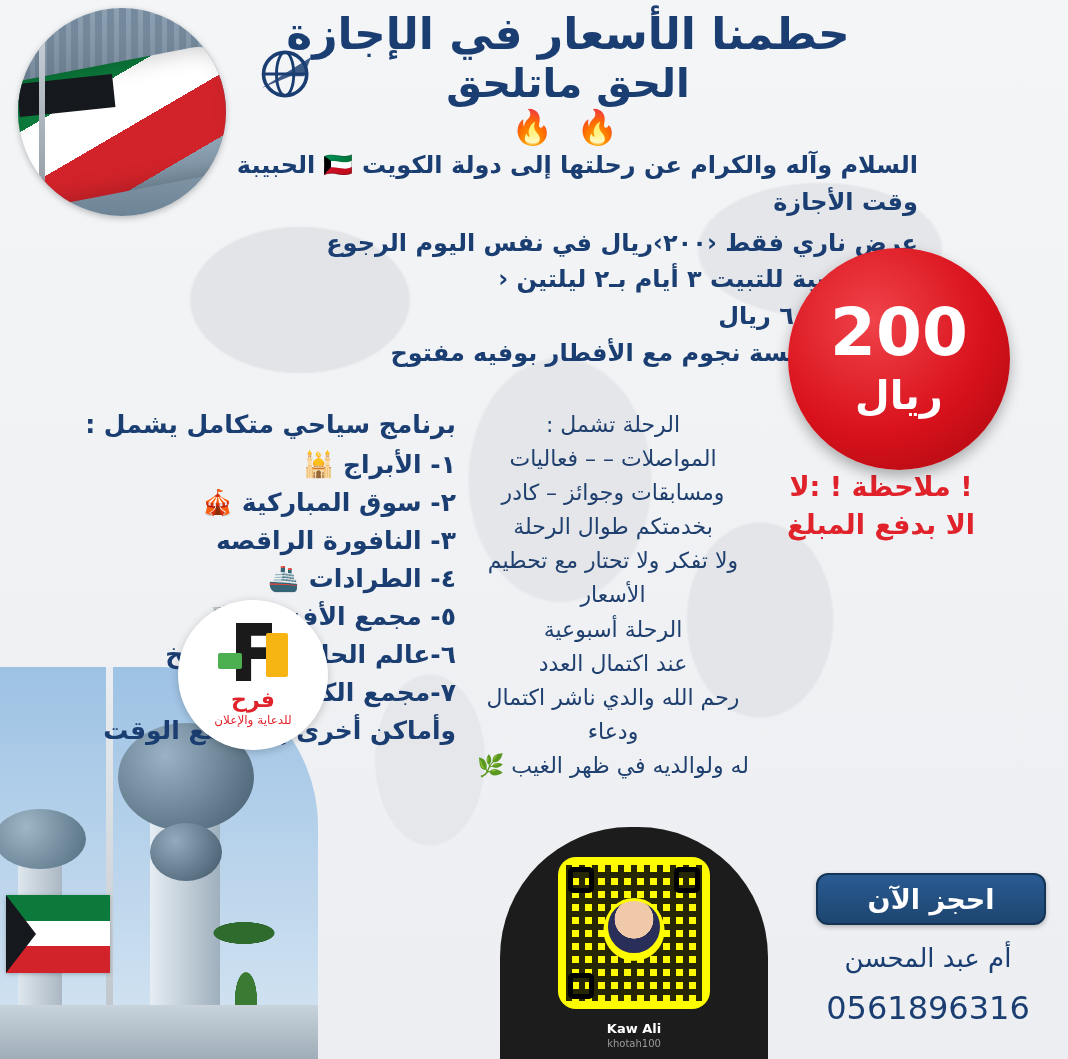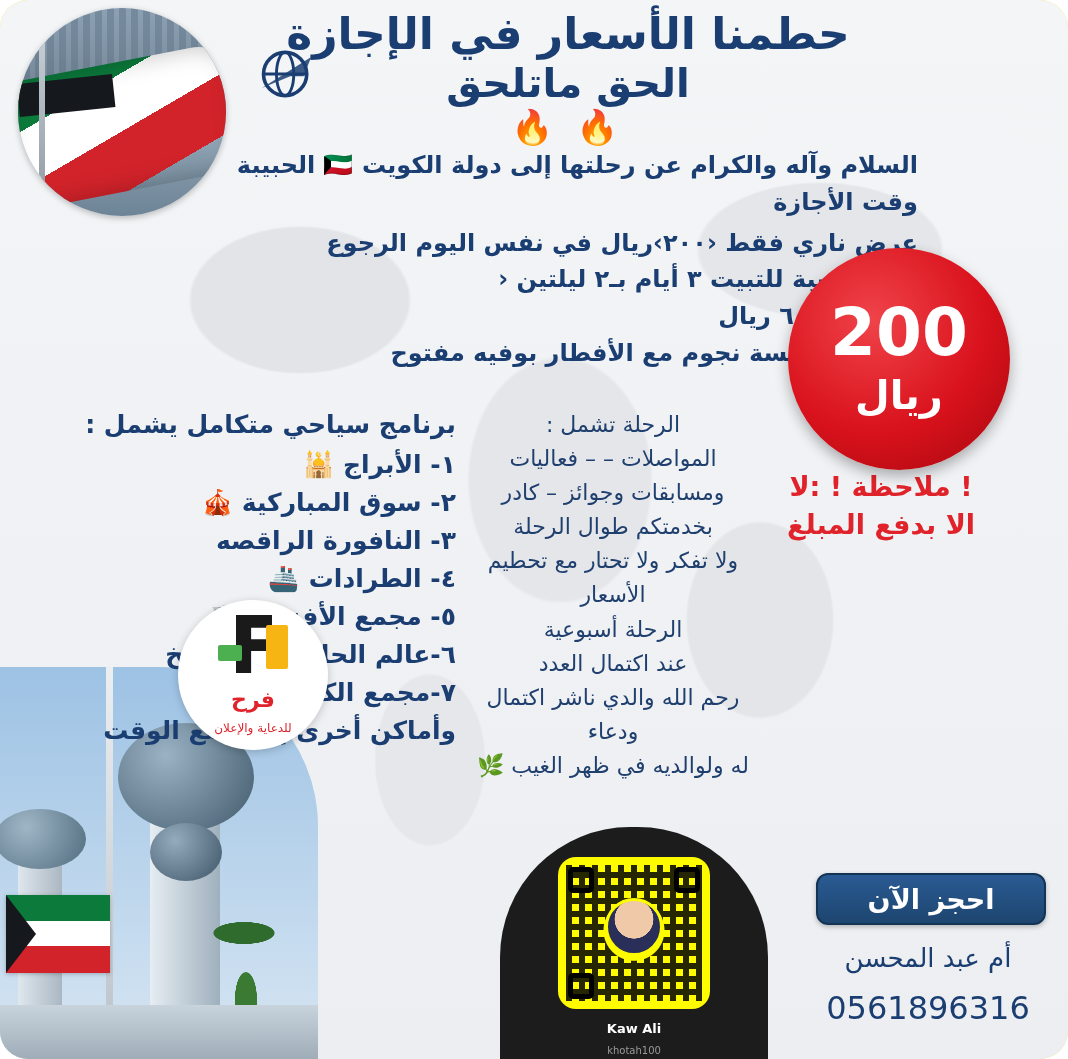--- a/index.html
+++ b/index.html
@@ -8,21 +8,20 @@
     height: 1059px;
     overflow: hidden;
     font-family: "DejaVu Sans", "Liberation Sans", sans-serif;
   }
   #poster {
     position: relative;
     width: 1068px;
     height: 1059px;
     background: #fde047;
     overflow: hidden;
-    border-radius: 28px;
   }
   
   .map-bg {
     position: absolute;
     inset: 0;
     background:
       radial-gradient(ellipse 180px 120px at 300px 300px, #e2e4e7 0%, #e2e4e7 60%, transparent 62%),
       radial-gradient(ellipse 150px 200px at 560px 480px, #e4e6e9 0%, #e4e6e9 60%, transparent 62%),
       radial-gradient(ellipse 120px 160px at 760px 620px, #e3e5e8 0%, #e3e5e8 60%, transparent 62%),
       radial-gradient(ellipse 200px 110px at 820px 250px, #e4e6e9 0%, #e4e6e9 60%, transparent 62%),
@@ -186,21 +185,20 @@
     width: 150px;
     height: 150px;
     border-radius: 50%;
     background: #fff;
     box-shadow: 0 2px 8px rgba(0,0,0,.2);
     z-index: 9;
     display: flex;
     flex-direction: column;
     align-items: center;
     justify-content: center;
-    gap: 8px;
   }
   .logo .mark {
     position: relative;
     width: 74px; height: 62px;
     margin-bottom: 2px;
   }
   .logo .mark .blk {
     position: absolute; right: 18px; top: 0;
     width: 36px; height: 58px; background: #1a1a1a;
     clip-path: polygon(0 0,100% 0,100% 22%,42% 22%,42% 42%,92% 42%,92% 62%,42% 62%,42% 100%,0 100%);
@@ -316,21 +314,21 @@
     background: radial-gradient(circle at 50% 35%, #f0c9a8 0 45%, #2a2f5a 46%);
     border: 3px solid #fffc00;
   }
   .snap-card .qr .corner {
     position: absolute; width: 26px; height: 26px; border: 5px solid #000; border-radius: 5px;
   }
   .snap-card .qr .c1 { left: 10px; top: 10px; }
   .snap-card .qr .c2 { right: 10px; top: 10px; }
   .snap-card .qr .c3 { left: 10px; bottom: 10px; }
   .snap-card .sname { color: #fff; font-size: 13px; font-weight: bold; margin-top: 12px; }
-  .snap-card .shandle { color: #9a9a9a; font-size: 10px; margin-top: 9px; }
+  .snap-card .shandle { color: #9a9a9a; font-size: 10px; margin-top: 2px; }
 
   
   .book-btn {
     position: absolute;
     right: 22px;
     bottom: 134px;
     width: 230px;
     height: 52px;
     background: linear-gradient(#2a5b93, #1d456f);
     border: 2px solid #143455;

